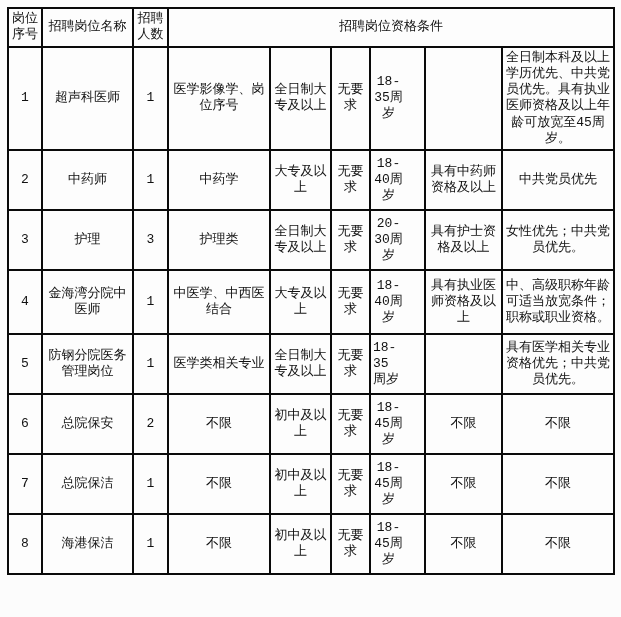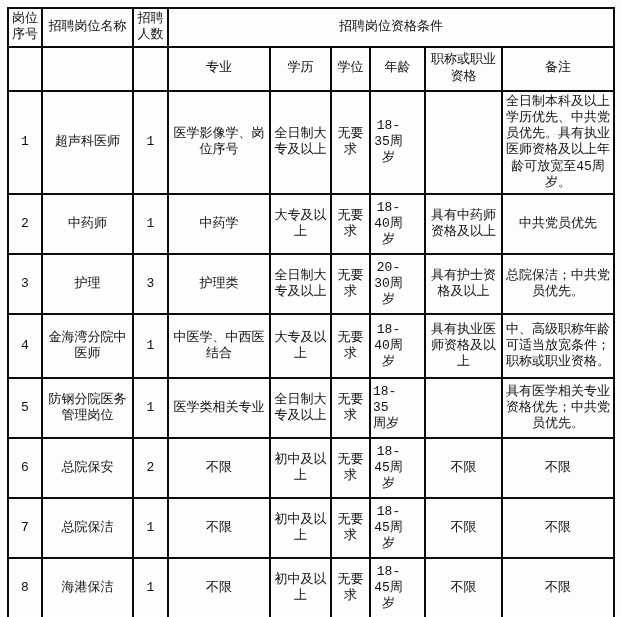--- a/index.html
+++ b/index.html
@@ -71,31 +71,20 @@
         <col class="c-qual">
         <col class="c-rem">
     </colgroup>
     <thead>
       <tr class="hrow1">
         <th>岗位序号</th>
         <th>招聘岗位名称</th>
         <th>招聘人数</th>
         <th colspan="6">招聘岗位资格条件</th>
       </tr>
-      <tr class="hrow2">
-        <th></th>
-        <th></th>
-        <th></th>
-        <th>专业</th>
-        <th>学历</th>
-        <th>学位</th>
-        <th>年龄</th>
-        <th>职称或职业资格</th>
-        <th>备注</th>
-      </tr>
     </thead>
     <tbody>
         <tr>
     <td data-field="seq">1</td>
     <td data-field="name">超声科医师</td>
     <td data-field="count">1</td>
     <td data-field="major">医学影像学、岗位序号</td>
     <td data-field="education">全日制大专及以上</td>
     <td data-field="degree">无要求</td>
     <td data-field="age">18-35周岁</td>
@@ -115,21 +104,21 @@
   </tr>
         <tr>
     <td data-field="seq">3</td>
     <td data-field="name">护理</td>
     <td data-field="count">3</td>
     <td data-field="major">护理类</td>
     <td data-field="education">全日制大专及以上</td>
     <td data-field="degree">无要求</td>
     <td data-field="age">20-30周岁</td>
     <td data-field="qualification">具有护士资格及以上</td>
-    <td data-field="remarks">总院保洁；中共党员优先。</td>
+    <td data-field="remarks">女性优先；中共党员优先。</td>
   </tr>
         <tr>
     <td data-field="seq">4</td>
     <td data-field="name">金海湾分院中医师</td>
     <td data-field="count">1</td>
     <td data-field="major">中医学、中西医结合</td>
     <td data-field="education">大专及以上</td>
     <td data-field="degree">无要求</td>
     <td data-field="age">18-40周岁</td>
     <td data-field="qualification">具有执业医师资格及以上</td>

